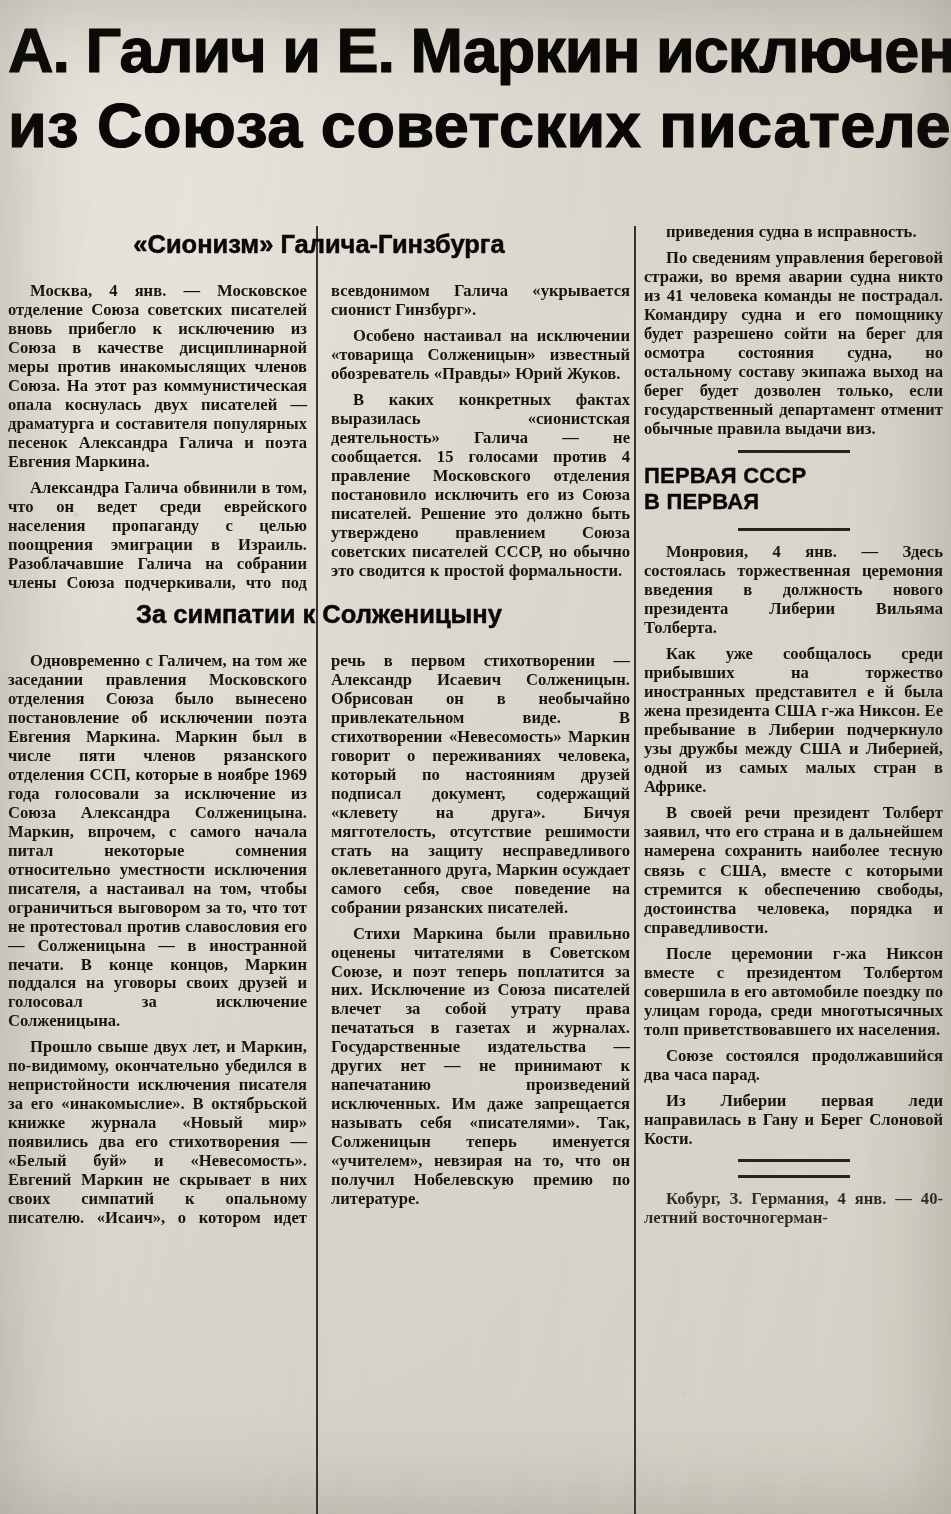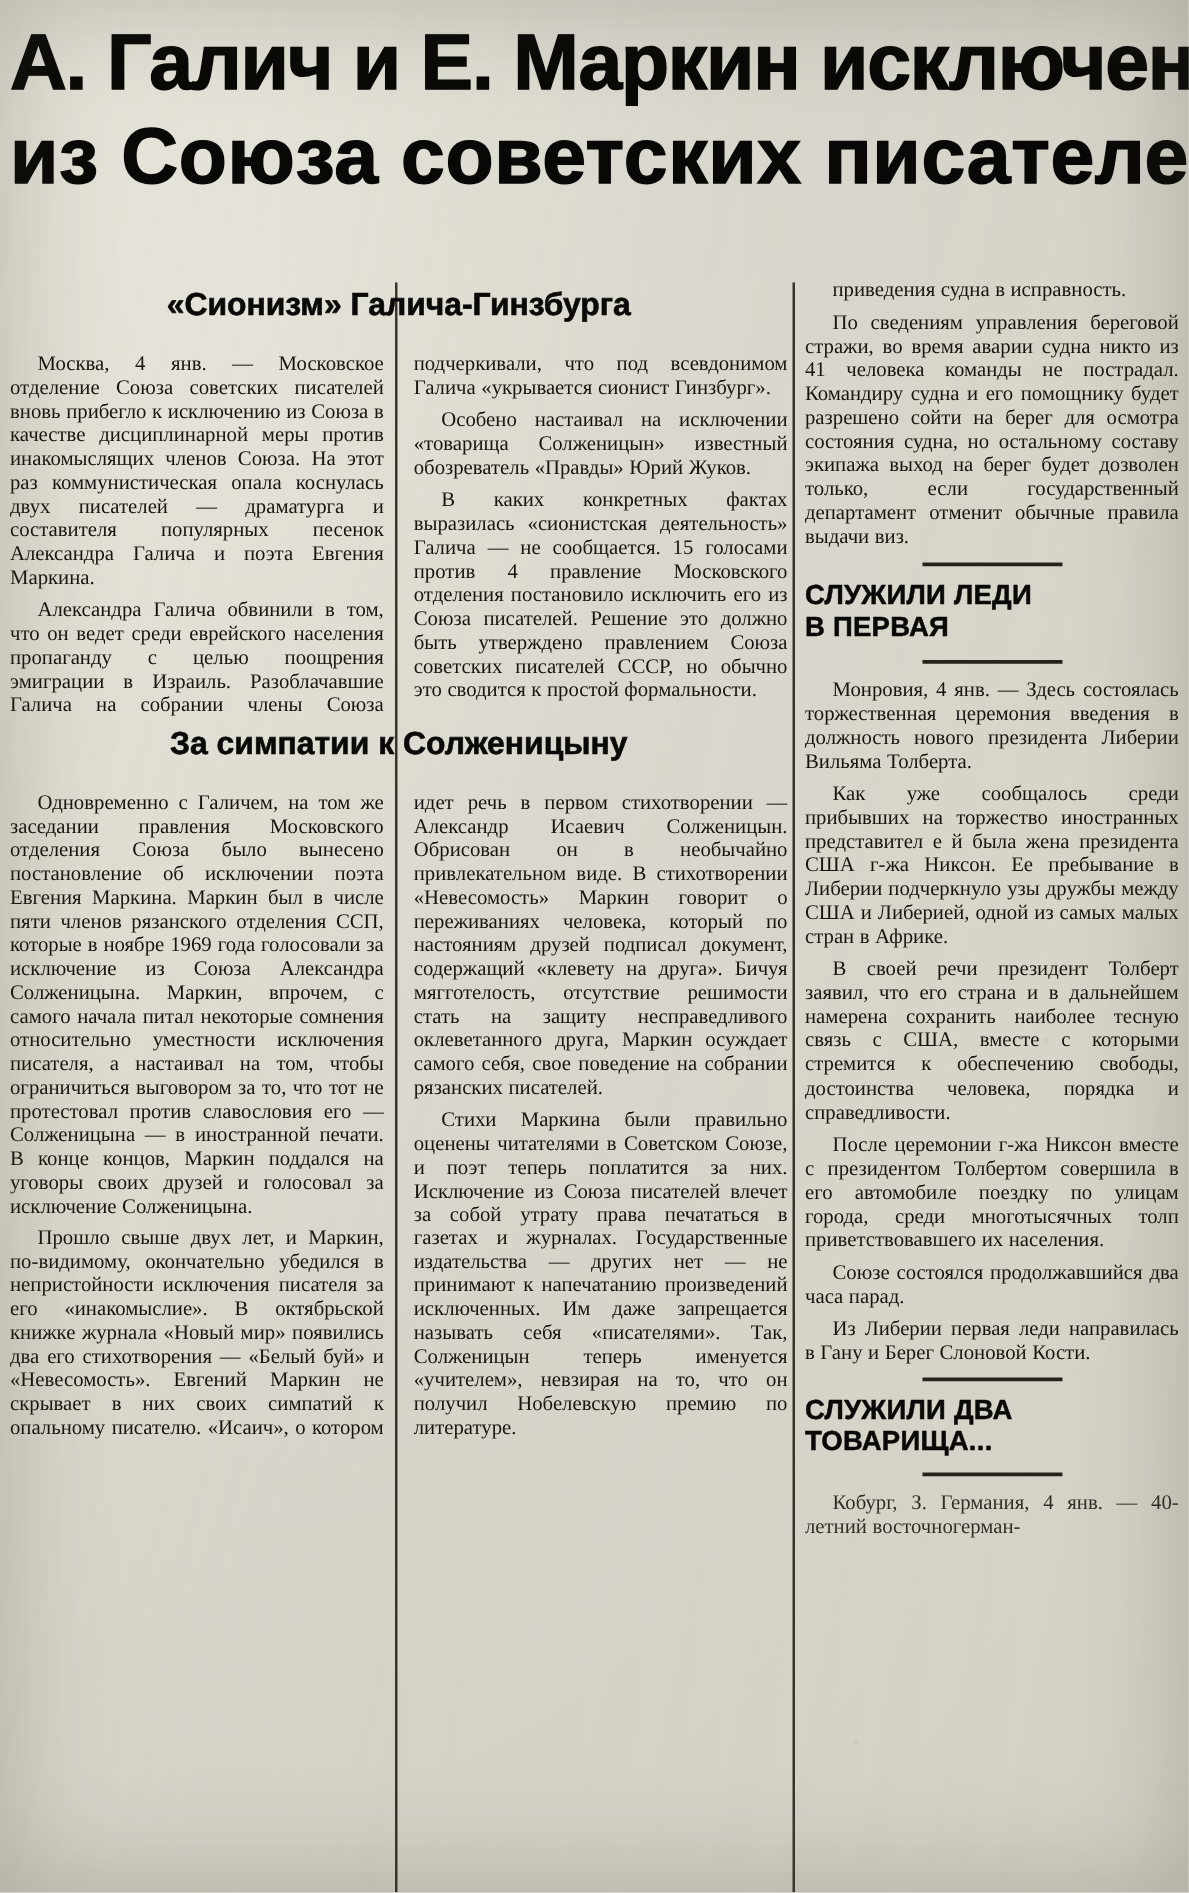--- a/index.html
+++ b/index.html
@@ -112,20 +112,21 @@
   p {
     margin: 0 0 7px 0;
     text-indent: 22px;
     font-size: 16.6px;
     line-height: 1.145;
     text-align: justify;
     text-align-last: left;
     word-spacing: .3px;
     hyphens: manual;
     color: #17150f;
+    font-weight: bold;
   }
   p.first { text-indent: 22px; }
   .two-col p:last-child { margin-bottom: 0; }
 
   
   .right-block p {
     font-size: 16.6px;
     line-height: 1.148;
   }
   .subhead {
@@ -196,35 +197,34 @@
     <div class="right-block clip" style="height:1290px">
 
       <div>
         <p>приведения судна в исправность.</p>
         <p>По сведениям управления береговой стражи, во время аварии судна никто из 41 человека команды не пострадал. Командиру судна и его помощнику будет разрешено сойти на берег для осмотра состояния судна, но остальному составу экипажа выход на берег будет дозволен только, если государственный департамент отменит обычные правила выдачи виз.</p>
       </div>
 
       <div class="rule-short"></div>
 
       <div>
-        <div class="subhead">СЛУЖИЛИ ЛЕДИ</div>
+        <div class="subhead">ПЕРВАЯ СССР</div>
         <div class="subhead">В ПЕРВАЯ</div>
         <div class="rule-short tight-top"></div>
         <p>Монровия, 4 янв. — Здесь состоялась торжественная церемония введения в должность нового президента Либерии Вильяма Толберта.</p>
         <p>Как уже сообщалось среди прибывших на торжество иностранных представител е й была жена президента США г-жа Никсон. Ее пребывание в Либерии подчеркнуло узы дружбы между США и Либерией, одной из самых малых стран в Африке.</p>
         <p>В своей речи президент Толберт заявил, что его страна и в дальнейшем намерена сохранить наиболее тесную связь с США, вместе с которыми стремится к обеспечению свободы, достоинства человека, порядка и справедливости.</p>
         <p>После церемонии г-жа Никсон вместе с президентом Толбертом совершила в его автомобиле поездку по улицам города, среди многотысячных толп приветствовавшего их населения.</p>
         <p>Союзе состоялся продолжавшийся два часа парад.</p>
         <p>Из Либерии первая леди направилась в Гану и Берег Слоновой Кости.</p>
       </div>
 
       <div class="rule-short"></div>
 
       <div>
-        <div class="subhead">СЛУЖИЛИ ДВА ТОВАРИЩА...</div>
         <div class="rule-short tight-top"></div>
         <p class="faded-last">Кобург, З. Германия, 4 янв. — 40-летний восточногерман-</p>
       </div>
 
     </div>
   </div>
 
   <div class="grain"></div>
   <div class="vignette"></div>
 </div>

